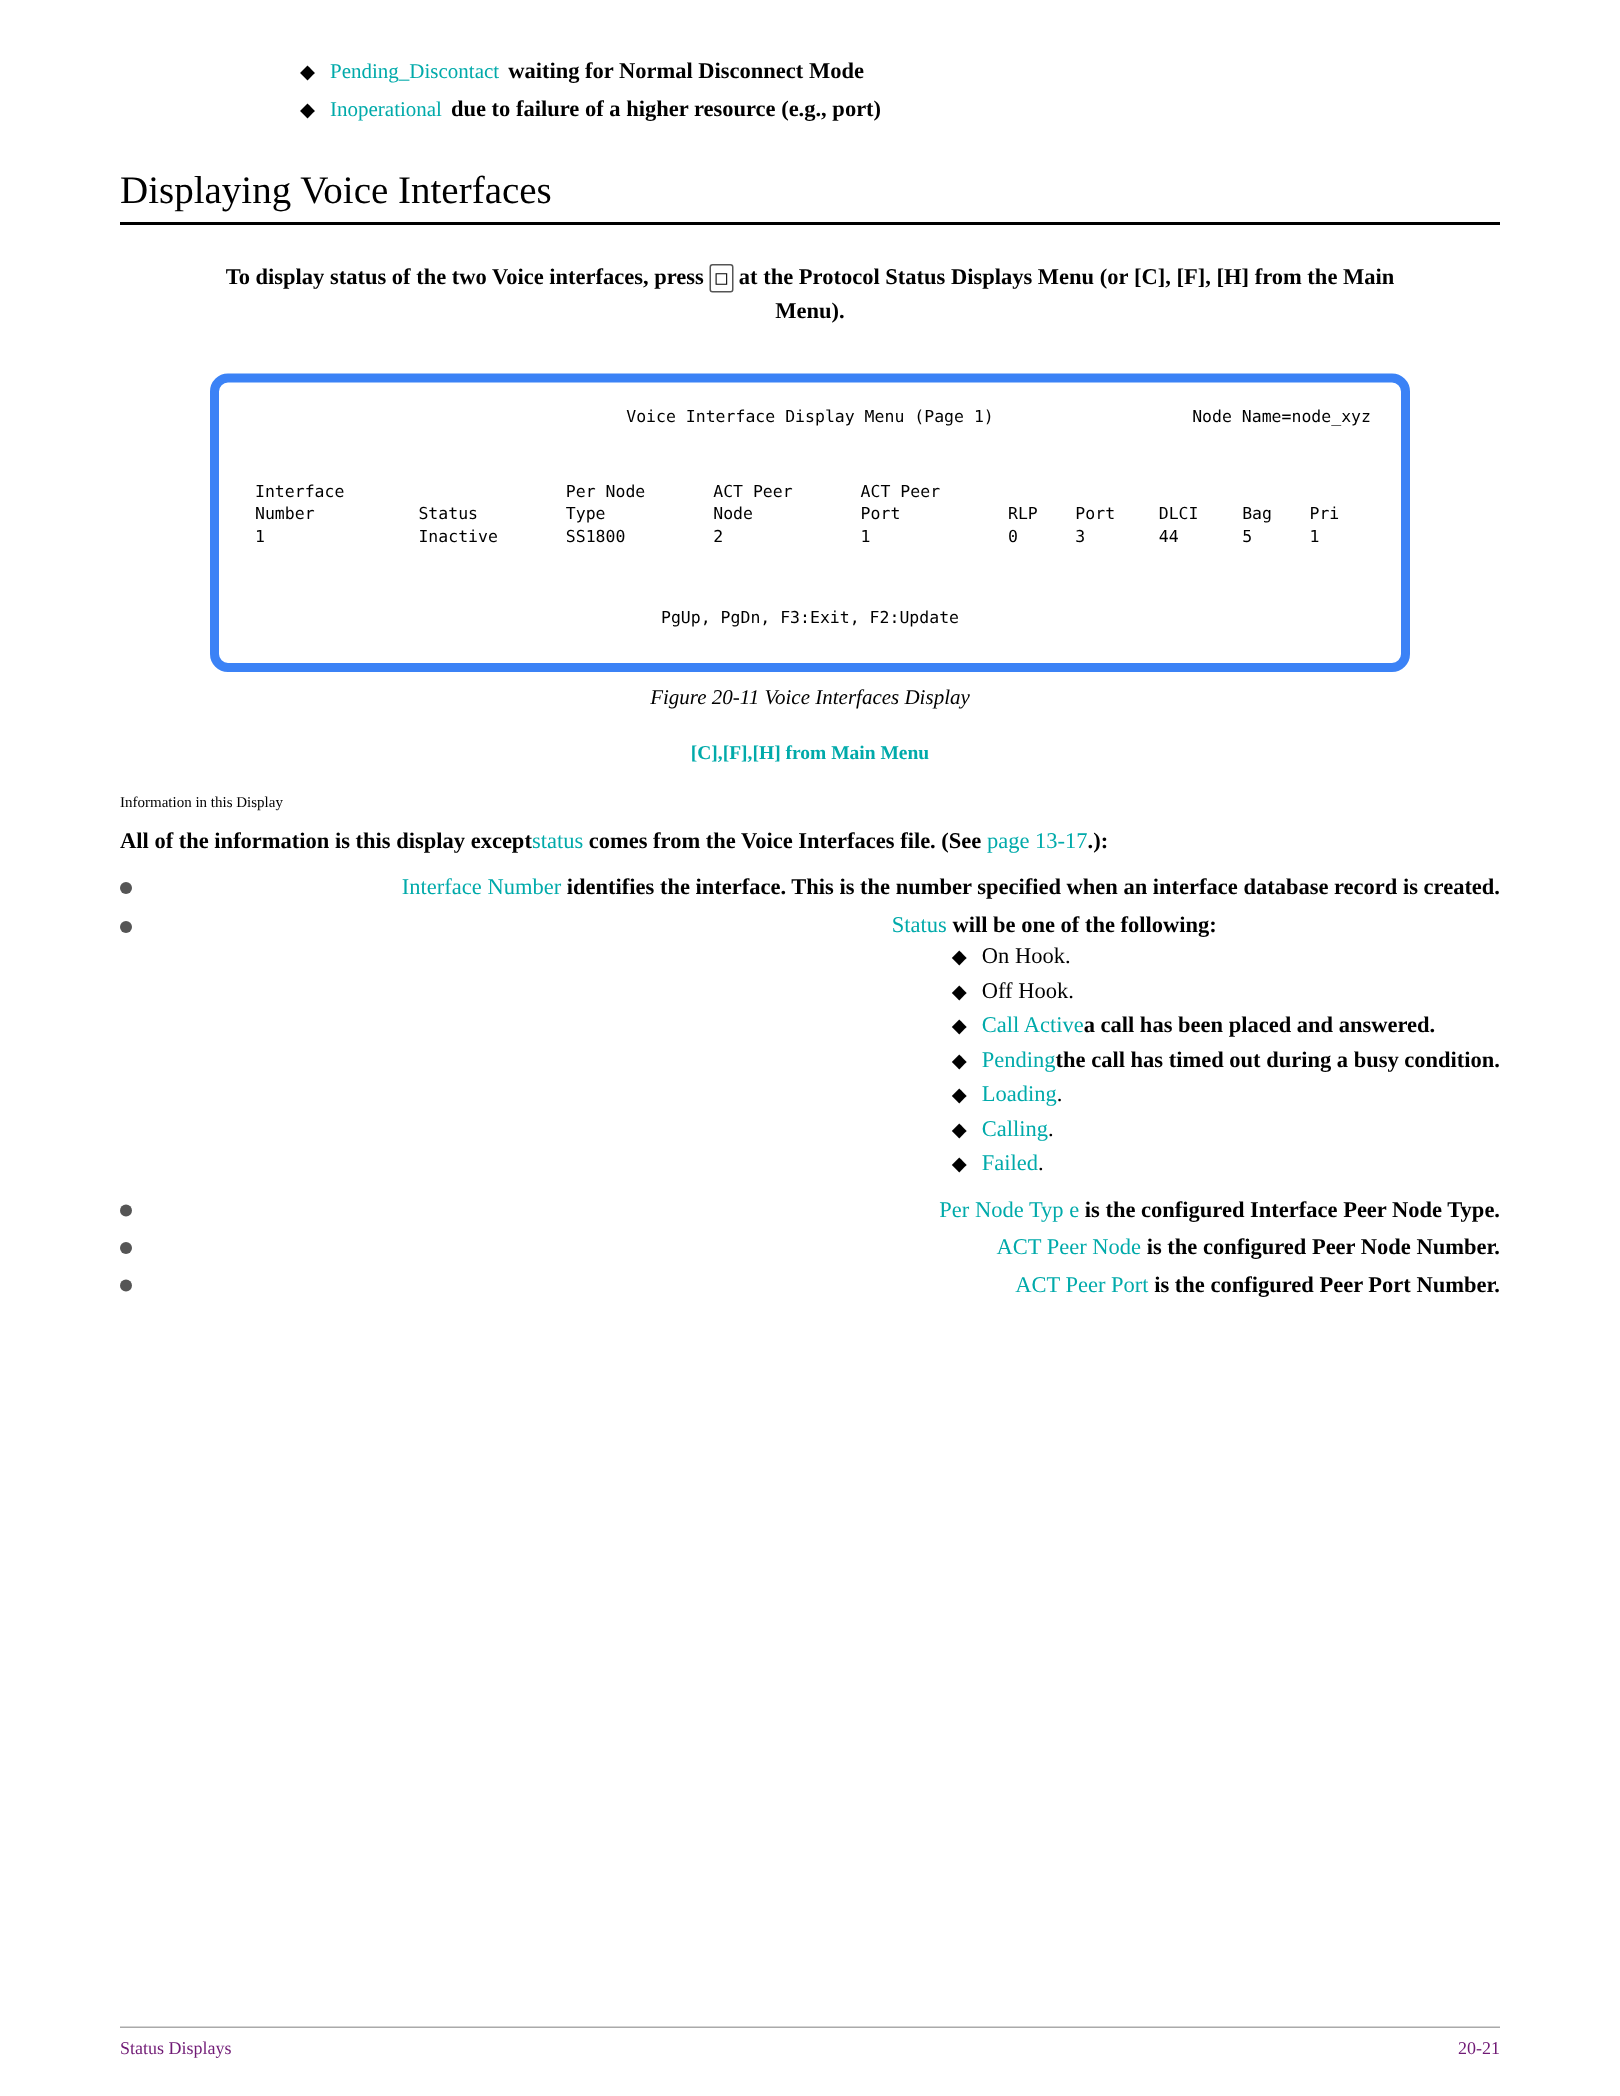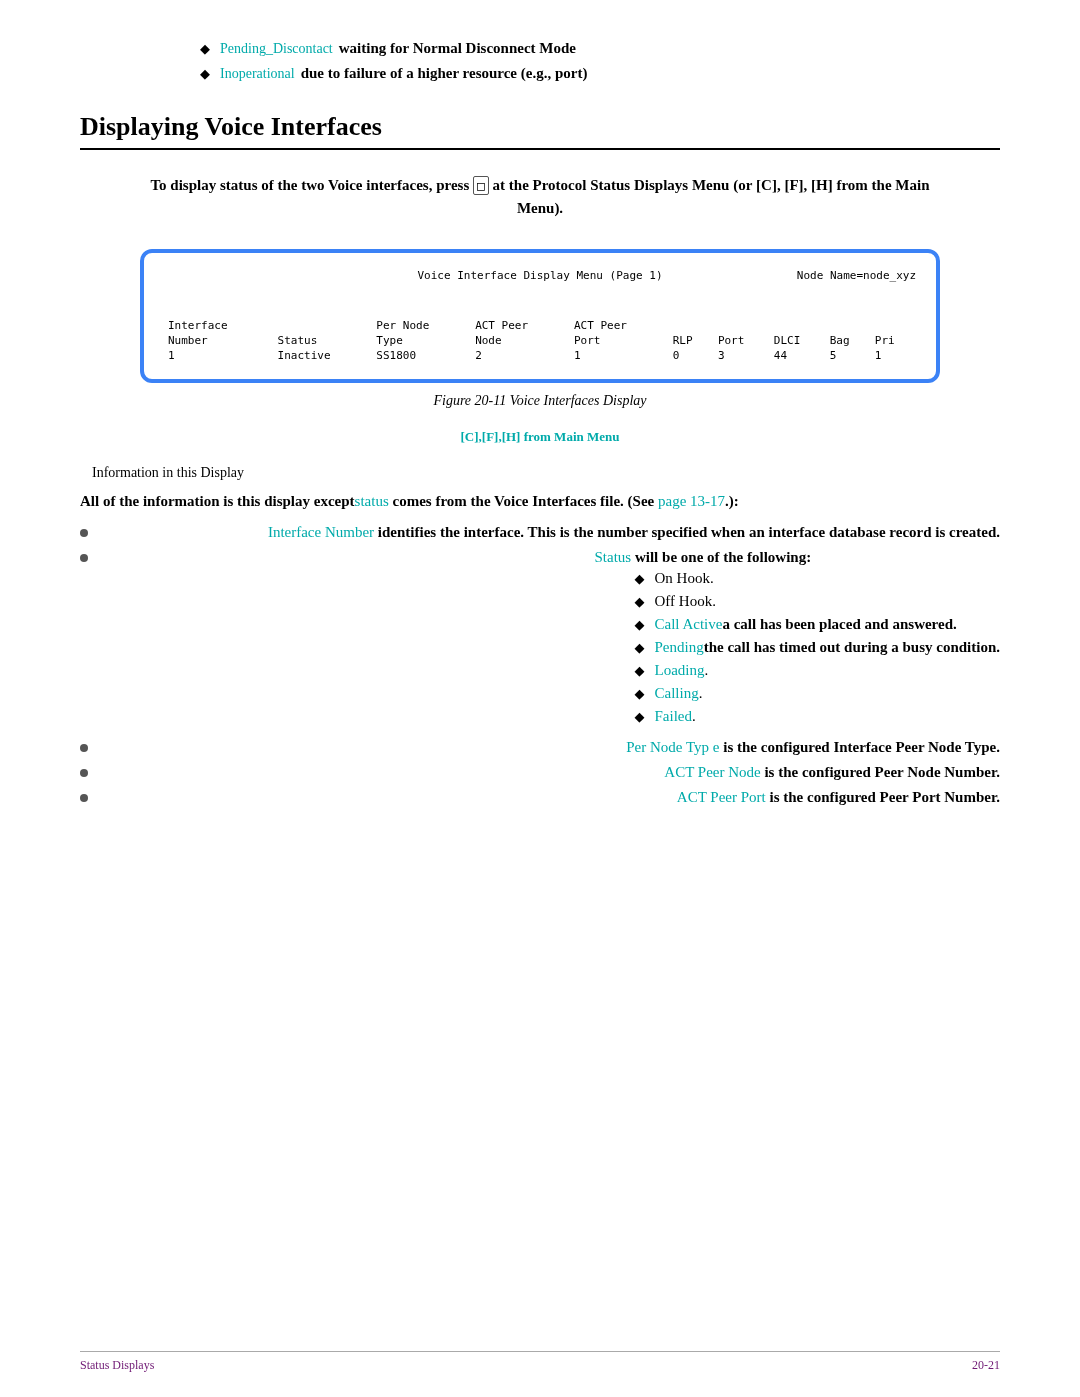--- a/index.html
+++ b/index.html
@@ -34,37 +34,37 @@
       color: #00aaaa;
       font-size: 14px;
       margin-right: 6px;
     }
     .bold-text {
       font-weight: bold;
     }
 
     .section-title {
       font-size: 26px;
-      font-weight: bold;
+      font-weight: normal;
       color: #000;
       border-bottom: 2px solid #000;
       padding-bottom: 6px;
       margin-bottom: 24px;
     }
 
     .intro-para {
       font-size: 15px;
       font-weight: bold;
       text-align: center;
       margin: 0 60px 30px 60px;
       line-height: 1.5;
     }
 
     .terminal-box {
-      border: 4px solid #3b82f6;
+      border: 6px solid #3b82f6;
       border-radius: 12px;
       margin: 0 60px 10px 60px;
       padding: 16px 20px 16px 20px;
       background: #fff;
       font-family: monospace;
       font-size: 11px;
     }
     .terminal-header {
       display: flex;
       justify-content: space-between;
@@ -112,23 +112,23 @@
       text-align: center;
       font-size: 13px;
       color: #00aaaa;
       margin-bottom: 20px;
     }
     .figure-sub span {
       font-weight: bold;
     }
 
     .info-label {
-      font-size: 14px;
+      font-size: 10px;
       margin-bottom: 12px;
-      margin-left: 12px;
+      margin-left: 0;
     }
 
     .main-bullet-section {
       margin-left: 0;
     }
 
     .main-bullet {
       display: flex;
       align-items: baseline;
       margin-bottom: 8px;
@@ -243,20 +243,21 @@
         <td>2</td>
         <td>1</td>
         <td>0</td>
         <td>3</td>
         <td>44</td>
         <td>5</td>
         <td>1</td>
       </tr>
     </tbody>
   </table>
+  <div class="terminal-footer">PgUp, PgDn, F3:Exit, F2:Update</div>
 </div>
 
 <div class="figure-caption">Figure 20-11   Voice Interfaces Display</div>
 <div class="figure-sub">
   <span class="cyan-link">[C],[F],[H]</span>
   <span> <b>from Main Menu</b></span>
 </div>
 
 <div class="info-label">Information in this Display</div>
 

